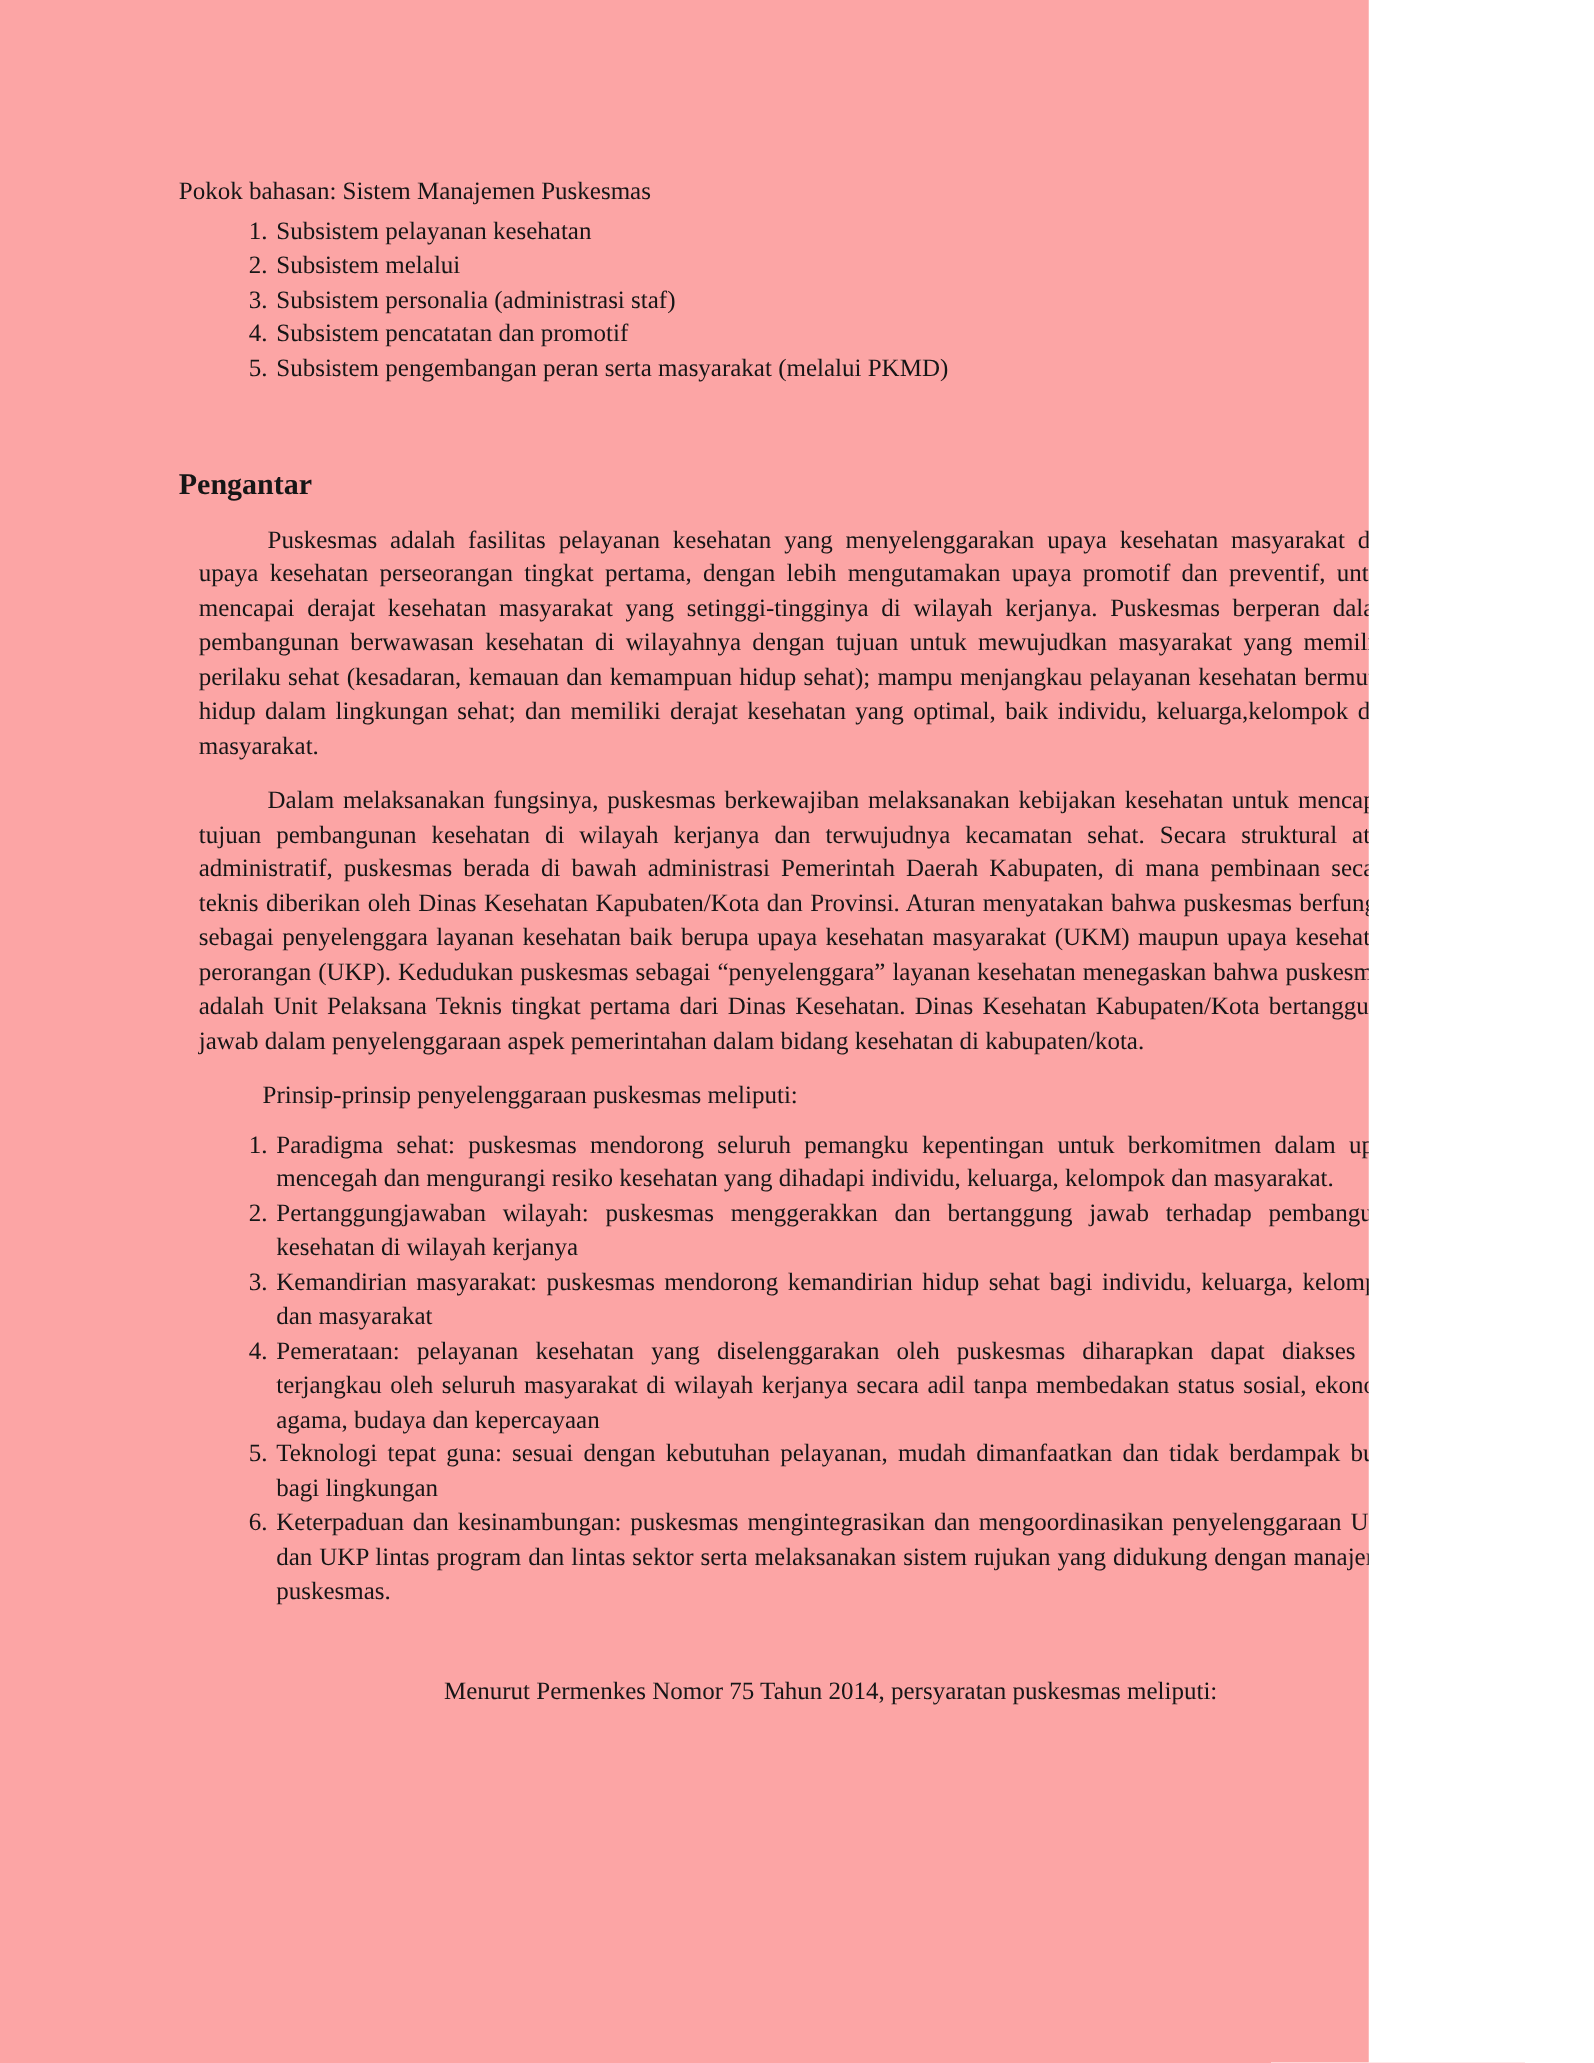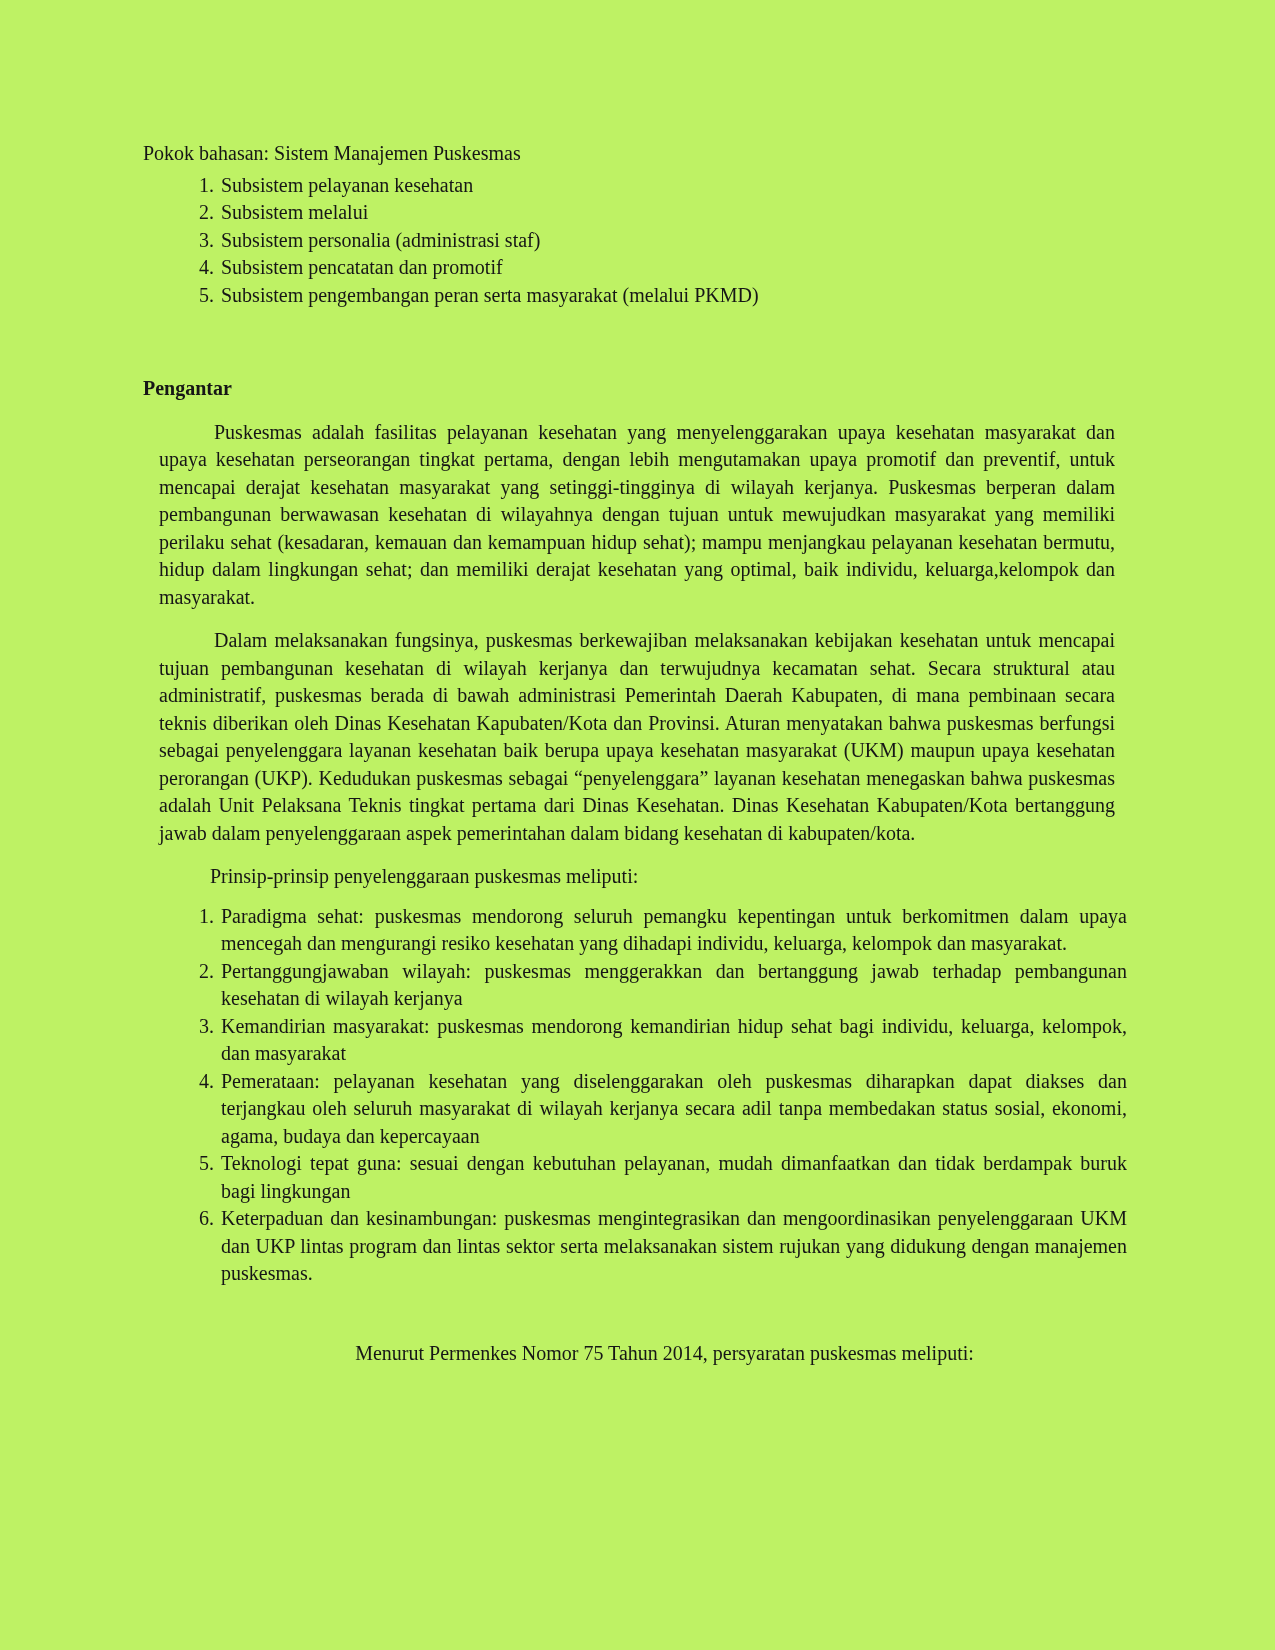--- a/index.html
+++ b/index.html
@@ -2,23 +2,23 @@
 <html><head>
 <meta charset="utf-8">
 <style>
   html, body {
     margin: 0;
     padding: 0;
     background: #ffffff;
   }
   .page {
     position: relative;
-    width: 1275px;
+    width: 1095px;
     height: 1650px;
-    background: #bef264;
+    background: #fca5a5;
     font-family: "Liberation Serif", serif;
     color: #161616;
     overflow: hidden;
   }
   .content {
     position: absolute;
     left: 143px;
     top: 140px;
     width: 988px;
     font-size: 20px;
@@ -31,21 +31,21 @@
   ol.doc-list {
     margin: 4px;
     padding-left: 72px;
   }
   ol.doc-list li {
     text-align: justify;
     padding-left: 2px;
   }
   .section-heading {
     margin: 66px 0 0 0;
-    font-size: 20px;
+    font-size: 24px;
     font-weight: bold;
     line-height: 27.5px;
   }
   .para {
     margin: 16px;
     text-align: justify;
     text-indent: 55px;
   }
   .intro-line {
     margin: 12px;

